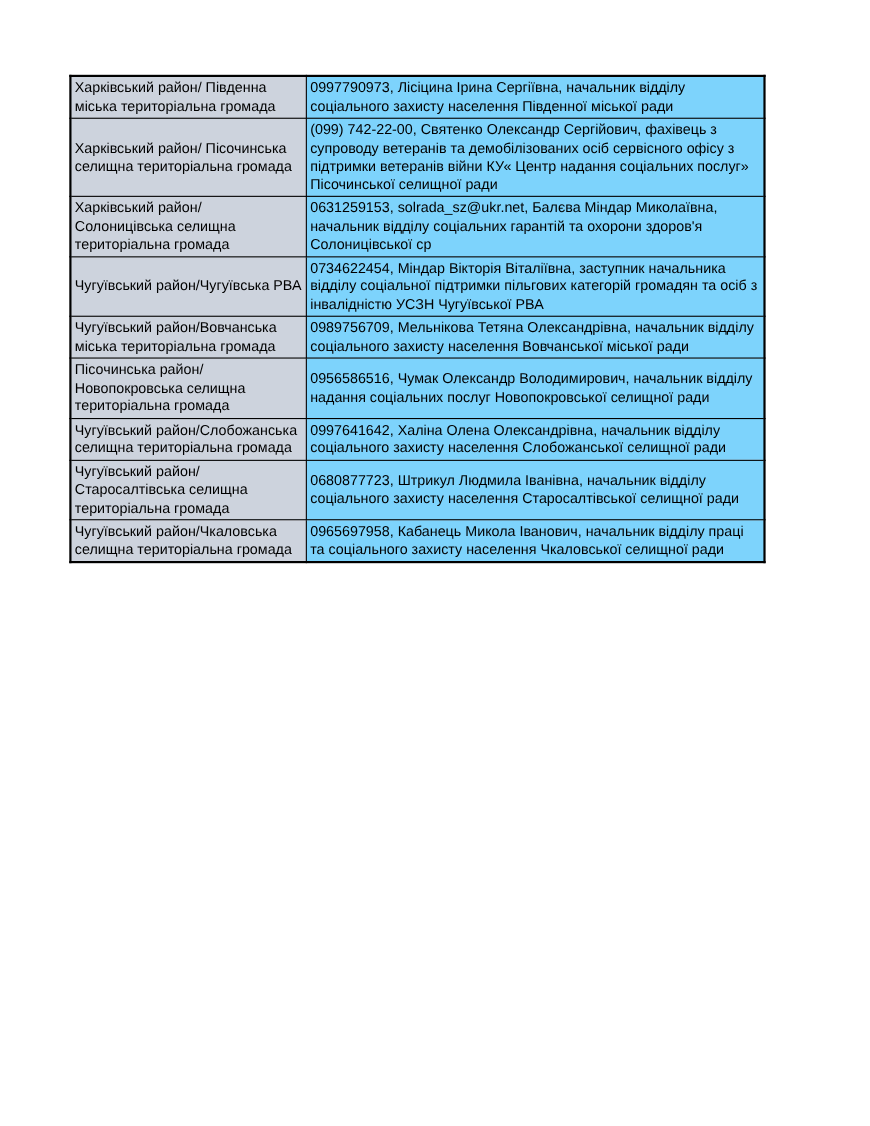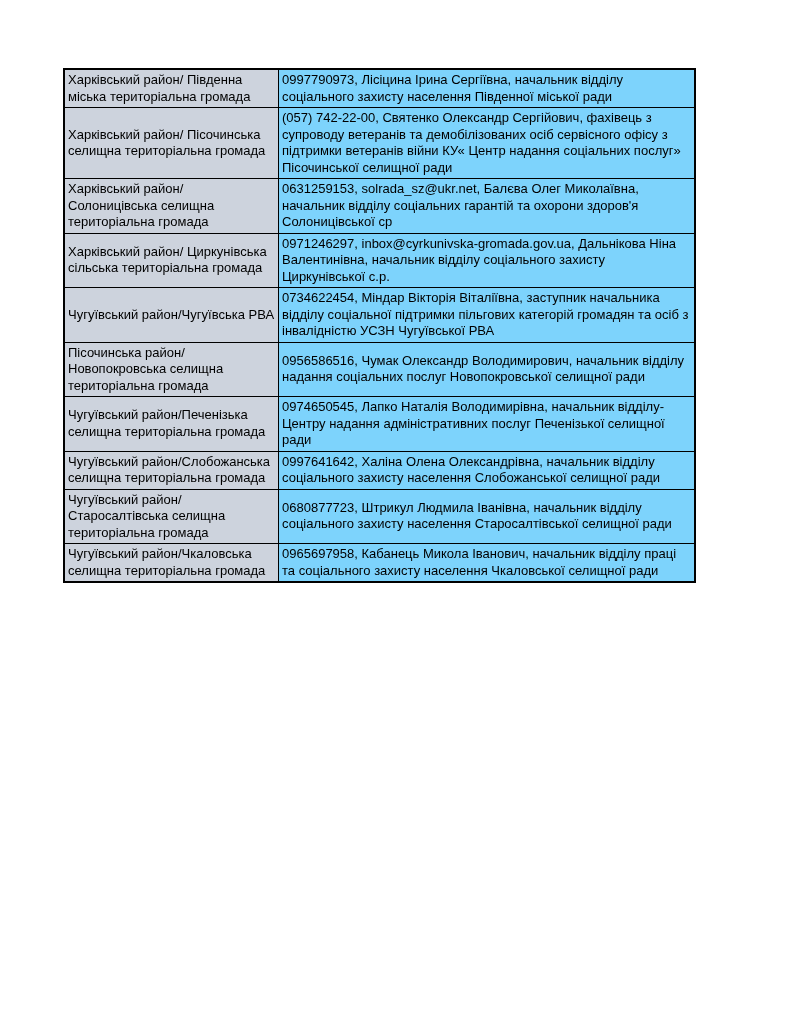--- a/index.html
+++ b/index.html
@@ -84,51 +84,47 @@
 
   <table class="contacts-table">
     <tbody>
     <tr>
       <td class="community-cell">Харківський район/ Південна міська територіальна громада</td>
       <td class="contact-cell">0997790973, Лісіцина Ірина Сергіївна, начальник відділу соціального захисту населення Південної міської ради</td>
     </tr>
 
     <tr>
       <td class="community-cell">Харківський район/ Пісочинська селищна територіальна громада</td>
-      <td class="contact-cell">(057) 742-22-00, Святенко Олександр Сергійович, фахівець з супроводу ветеранів та демобілізованих осіб сервісного офісу з підтримки ветеранів війни КУ« Центр надання соціальних послуг» Пісочинської селищної ради</td>
+      <td class="contact-cell">(099) 742-22-00, Святенко Олександр Сергійович, фахівець з супроводу ветеранів та демобілізованих осіб сервісного офісу з підтримки ветеранів війни КУ« Центр надання соціальних послуг» Пісочинської селищної ради</td>
     </tr>
 
 
     <tr>
       <td class="community-cell">Харківський район/ Солоницівська селищна територіальна громада</td>
-      <td class="contact-cell">0631259153, solrada_sz@ukr.net, Балєва Олег Миколаївна, начальник відділу соціальних гарантій та охорони здоров'я Солоницівської ср</td>
+      <td class="contact-cell">0631259153, solrada_sz@ukr.net, Балєва Міндар Миколаївна, начальник відділу соціальних гарантій та охорони здоров'я Солоницівської ср</td>
     </tr>
 
-    <tr>
-      <td class="community-cell">Харківський район/ Циркунівська сільська територіальна громада</td>
-      <td class="contact-cell">0971246297, inbox@cyrkunivska-gromada.gov.ua, Дальнікова Ніна Валентинівна, начальник відділу соціального захисту Циркунівської с.р.</td>
-    </tr>
 
     <tr>
       <td class="community-cell">Чугуївський район/Чугуївська РВА</td>
       <td class="contact-cell">0734622454, Міндар Вікторія Віталіївна, заступник начальника відділу соціальної підтримки пільгових категорій громадян та осіб з інвалідністю УСЗН Чугуївської РВА</td>
     </tr>
 
+    <tr>
+      <td class="community-cell">Чугуївський район/Вовчанська міська територіальна громада</td>
+      <td class="contact-cell">0989756709, Мельнікова Тетяна Олександрівна, начальник відділу соціального захисту населення Вовчанської міської ради</td>
+    </tr>
 
 
 
     <tr>
       <td class="community-cell">Пісочинська район/Новопокровська селищна територіальна громада</td>
       <td class="contact-cell">0956586516, Чумак Олександр Володимирович, начальник відділу надання соціальних послуг Новопокровської селищної ради</td>
     </tr>
 
-    <tr>
-      <td class="community-cell">Чугуївський район/Печенізька селищна територіальна громада</td>
-      <td class="contact-cell">0974650545, Лапко Наталія Володимирівна, начальник відділу-Центру надання адміністративних послуг Печенізької селищної ради</td>
-    </tr>
 
     <tr>
       <td class="community-cell">Чугуївський район/Слобожанська селищна територіальна громада</td>
       <td class="contact-cell">0997641642, Халіна Олена Олександрівна, начальник відділу соціального захисту населення Слобожанської селищної ради</td>
     </tr>
 
     <tr>
       <td class="community-cell">Чугуївський район/Старосалтівська селищна територіальна громада</td>
       <td class="contact-cell">0680877723, Штрикул Людмила Іванівна, начальник відділу соціального захисту населення Старосалтівської селищної ради</td>
     </tr>

